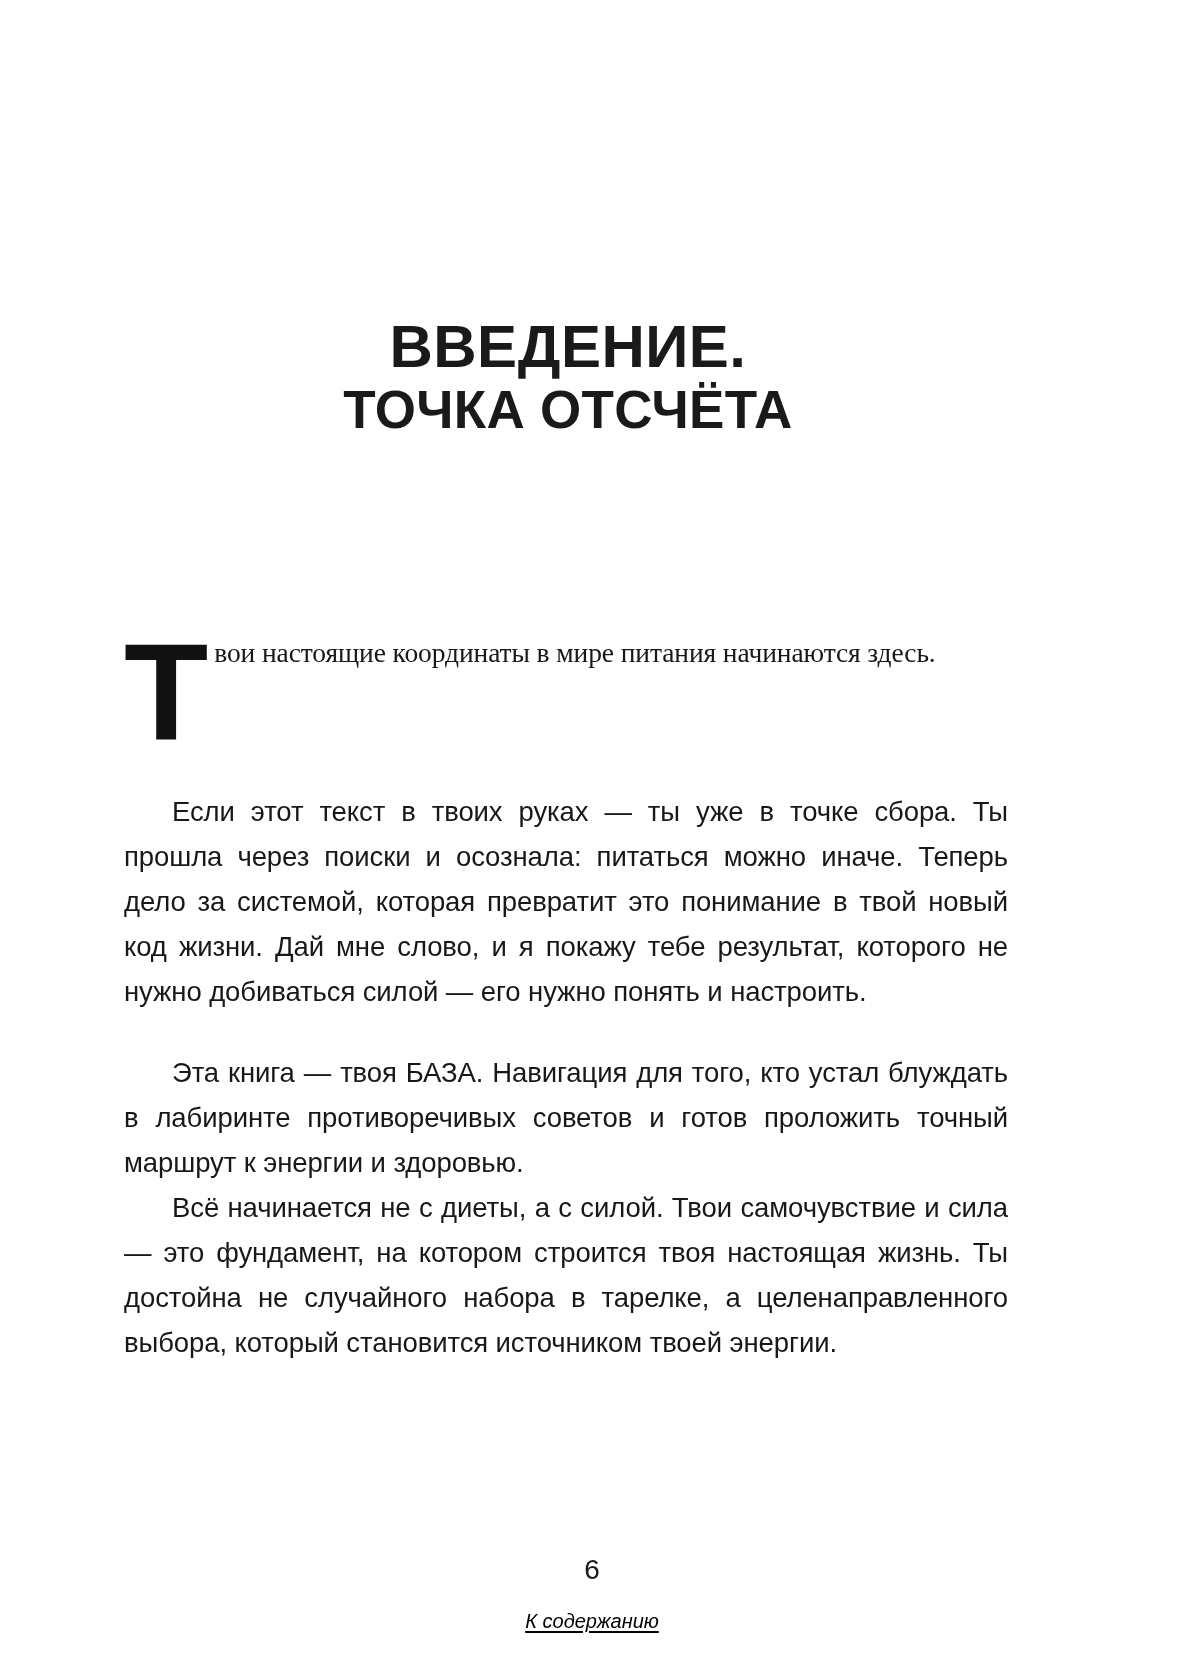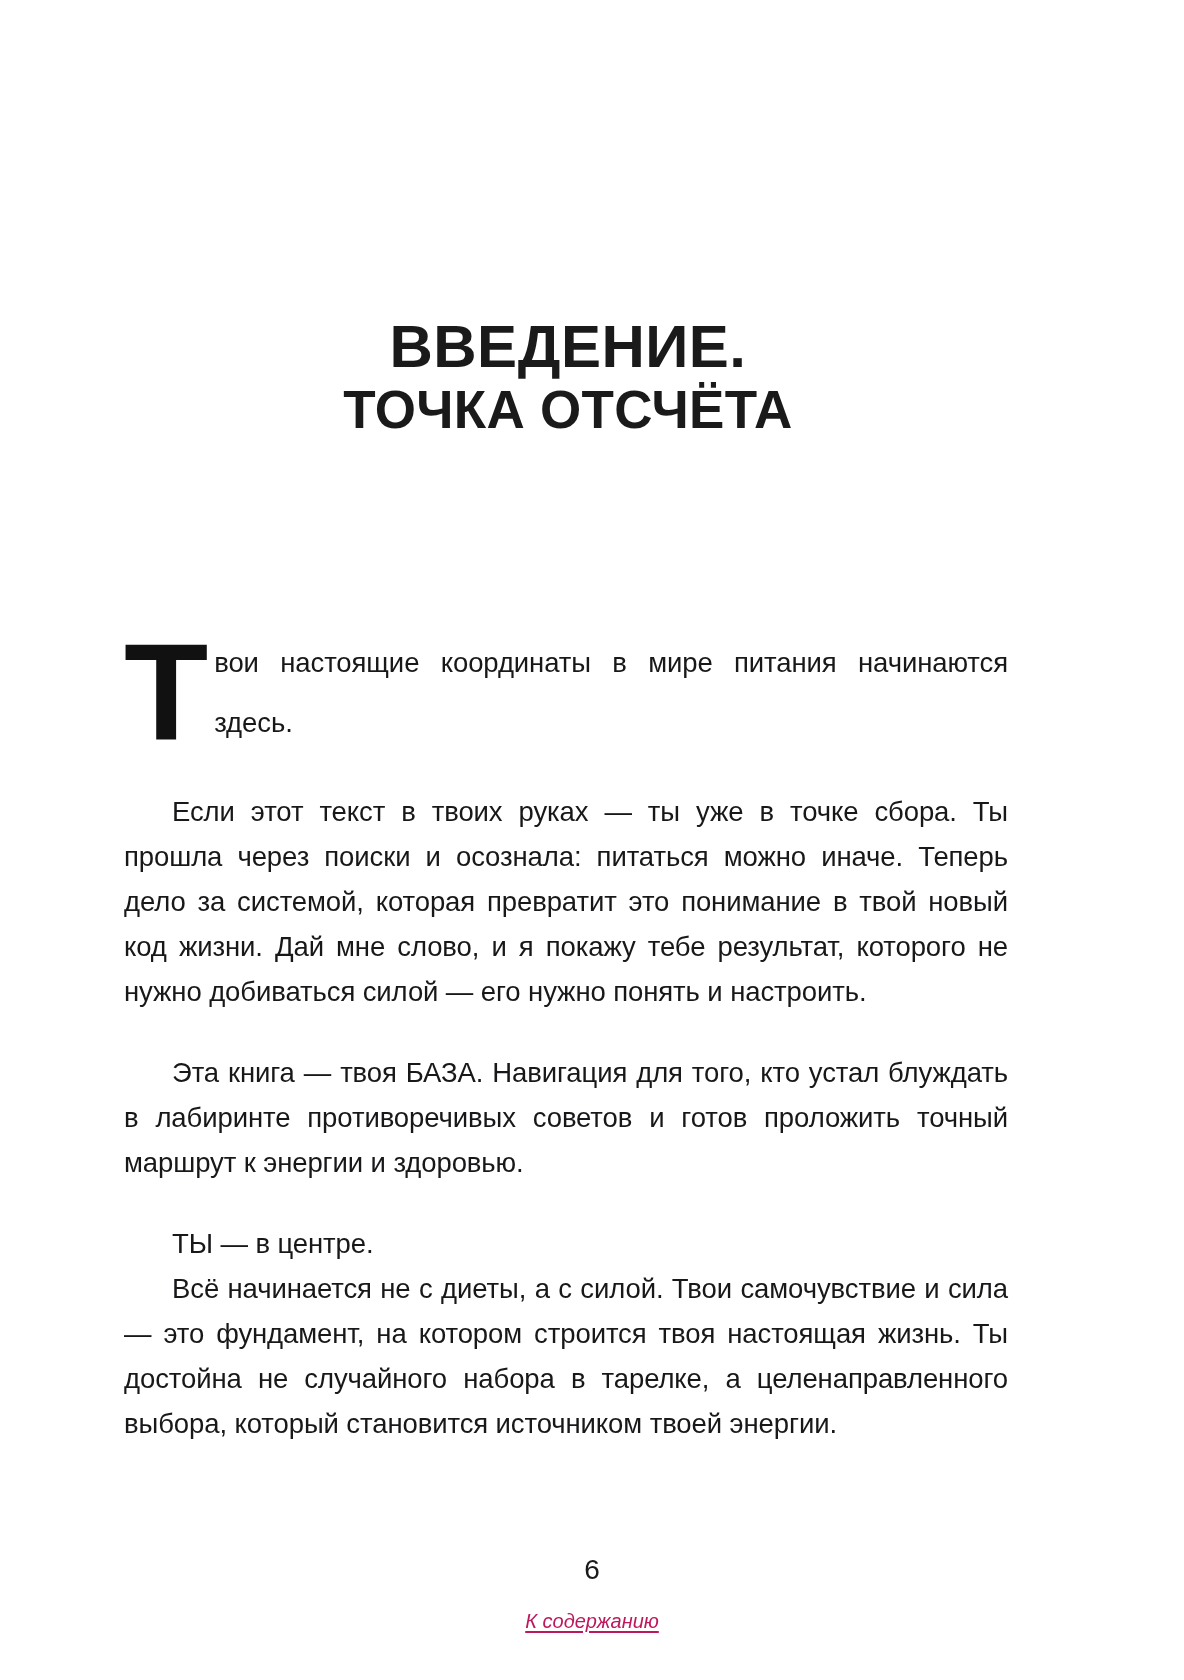--- a/index.html
+++ b/index.html
@@ -88,45 +88,46 @@
     font-family: "Liberation Sans", "DejaVu Sans", sans-serif;
     font-weight: 700;
     font-size: 138px;
     line-height: 0.82;
     margin: 0px 6px 0 0;
     padding-top: 2px;
     color: #111111;
   }
   .dropcap-text {
     font-size: 27.5px;
-    line-height: 60px;
+    line-height: 39px;
     text-align: justify;
     letter-spacing: -0.1px;
     overflow: hidden;
+    font-family: Liberation Serif, serif;
   }
 
   
   .footer {
     position: absolute;
     left: 0;
     right: 0;
     bottom: 60px;
     text-align: center;
   }
   .page-number {
     font-size: 28px;
     color: #1a1a1a;
     line-height: 1;
     margin-bottom: 26px;
   }
   .toc-link {
     display: inline-block;
     font-style: italic;
     font-size: 20px;
-    color: #be185d;
+    color: #000000;
     text-decoration: underline;
     text-underline-offset: 3px;
     cursor: pointer;
   }
 </style>
 </head>
 <body>
 
 <div class="page">
 
@@ -139,21 +140,20 @@
 
     <div class="para dropcap-para">
       <span class="dropcap">Т</span>
       <div class="dropcap-text">вои настоящие координаты в мире питания начинаются здесь.</div>
     </div>
 
     <p class="para spaced"><span class="indent"></span><span>Если этот текст в твоих руках — ты уже в точке сбора. Ты прошла через поиски и осознала: питаться можно иначе. Теперь дело за системой, которая превратит это понимание в твой новый код жизни. Дай мне слово, и я покажу тебе результат, которого не нужно добиваться силой — его нужно понять и настроить.</span></p>
 
     <p class="para spaced"><span class="indent"></span><span>Эта книга — твоя БАЗА. Навигация для того, кто устал блуждать в лабиринте противоречивых советов и готов проложить точный маршрут к энергии и здоровью.</span></p>
 
-    <p class="para spaced"><span class="indent"></span><span>ТЫ — в центре.</span></p>
 
     <p class="para tight"><span class="indent"></span><span>Всё начинается не с диеты, а с силой. Твои самочувствие и сила — это фундамент, на котором строится твоя настоящая жизнь. Ты достойна не случайного набора в тарелке, а целенаправленного выбора, который становится источником твоей энергии.</span></p>
 
   </div>
 
   <div class="footer">
     <div class="page-number">6</div>
     <a class="toc-link">К содержанию</a>
   </div>
 

